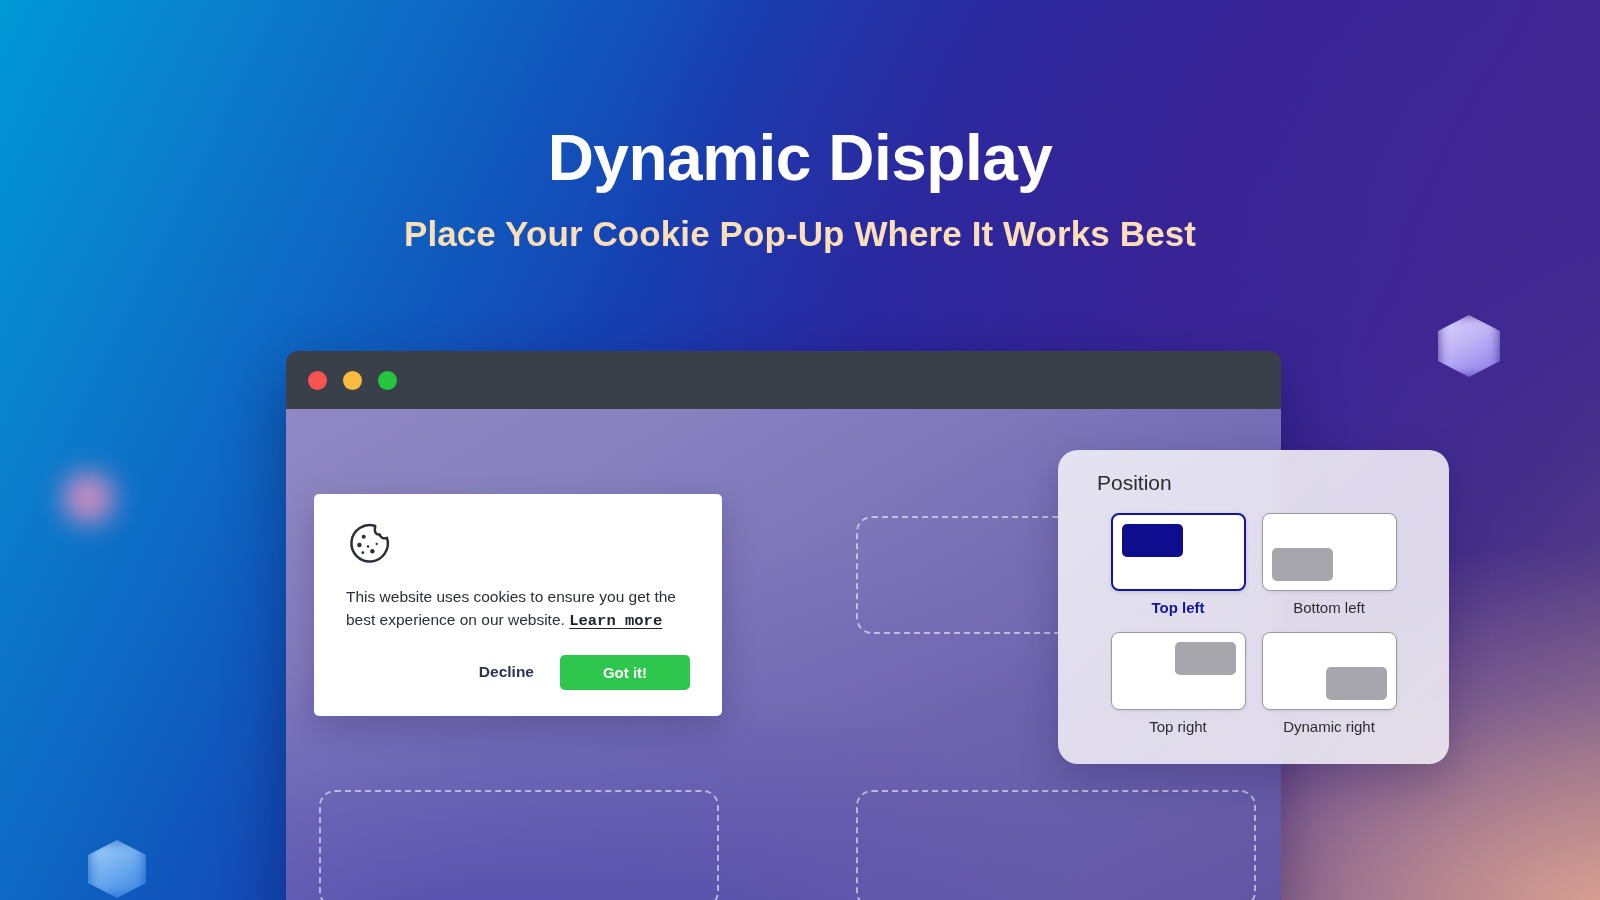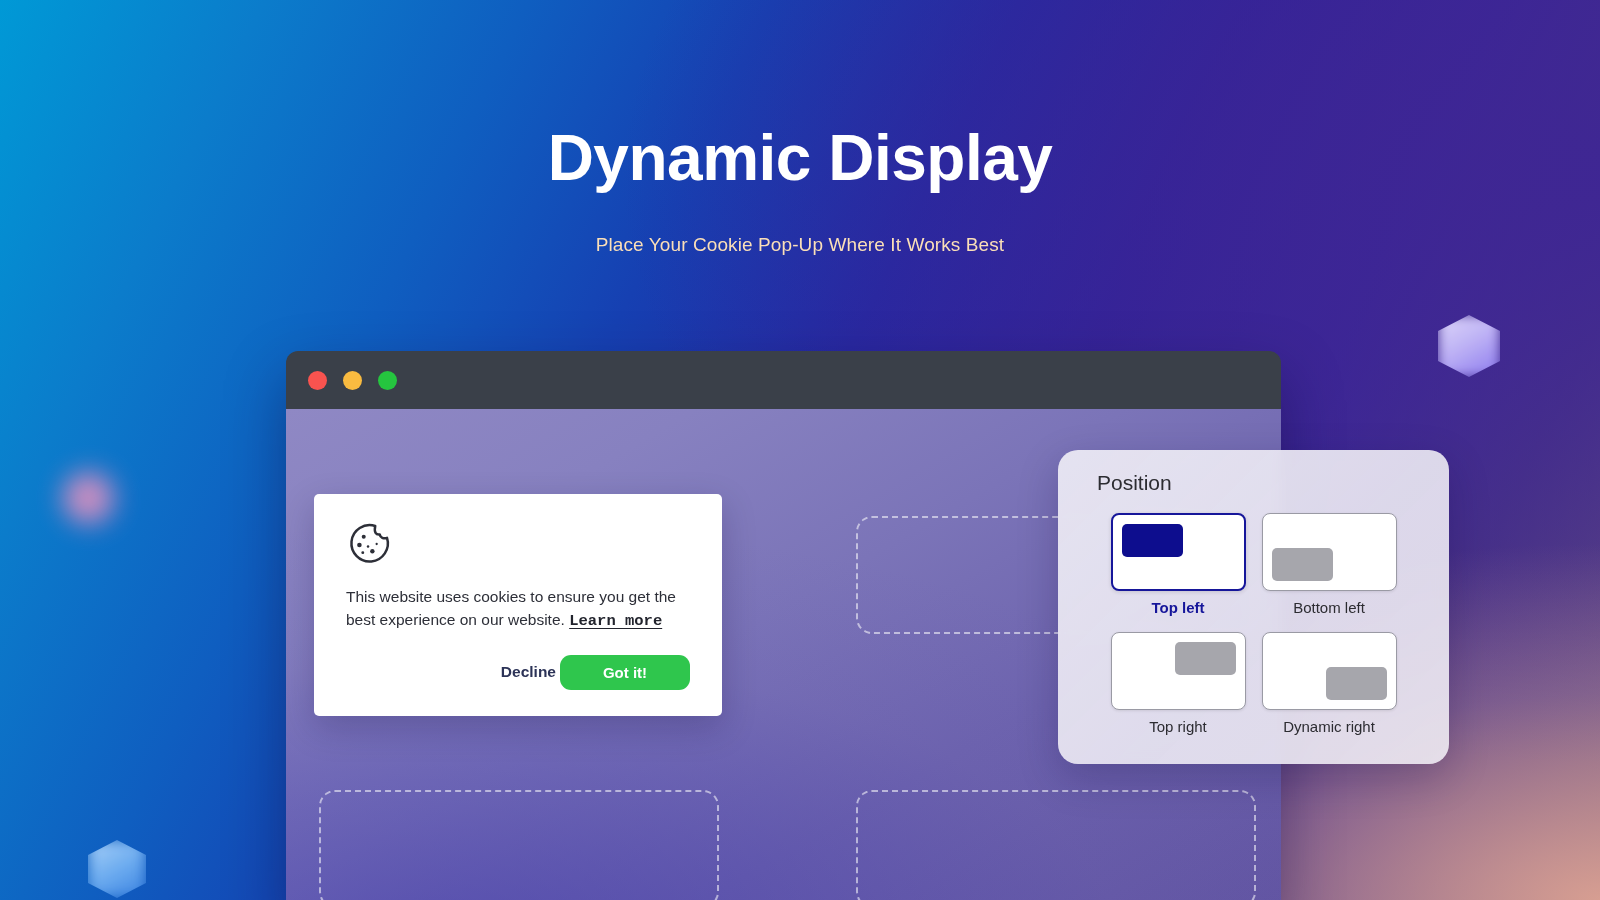--- a/index.html
+++ b/index.html
@@ -68,23 +68,23 @@
     text-align: center;
   }
   #hero-title {
     font-size: 64px;
     font-weight: 700;
     letter-spacing: -0.5px;
     color: #ffffff;
     line-height: 1.0;
   }
   #hero-subtitle {
-    margin-top: 44px;
-    font-size: 19px;
-    font-weight: 400;
+    margin-top: 24px;
+    font-size: 35px;
+    font-weight: 700;
     color: #fbdfb8;
     letter-spacing: 0.1px;
   }
 
   
   #browser {
     position: absolute;
     left: 286px; top: 351px;
     width: 995px; height: 560px;
     border-radius: 12px 12px 0 0;
@@ -145,35 +145,36 @@
     text-decoration: underline;
     text-underline-offset: 3px;
     cursor: pointer;
     font-family: Liberation Mono, monospace;
   }
   #cookie-actions {
     margin-top: 22px;
     display: flex;
     justify-content: flex-end;
     align-items: center;
+    gap: 22px;
   }
   #btn-decline {
     background: none;
     border: none;
     font-family: inherit;
     font-size: 15.5px;
     font-weight: 600;
     color: #2c3357;
     cursor: pointer;
     padding: 6px 4px;
   }
   #btn-got-it {
     background: #2fc64d;
     border: none;
-    border-radius: 11px;
+    border-radius: 5px;
     color: #ffffff;
     font-family: inherit;
     font-size: 15px;
     font-weight: 700;
     width: 130px;
     height: 35px;
     cursor: pointer;
   }
 
   

